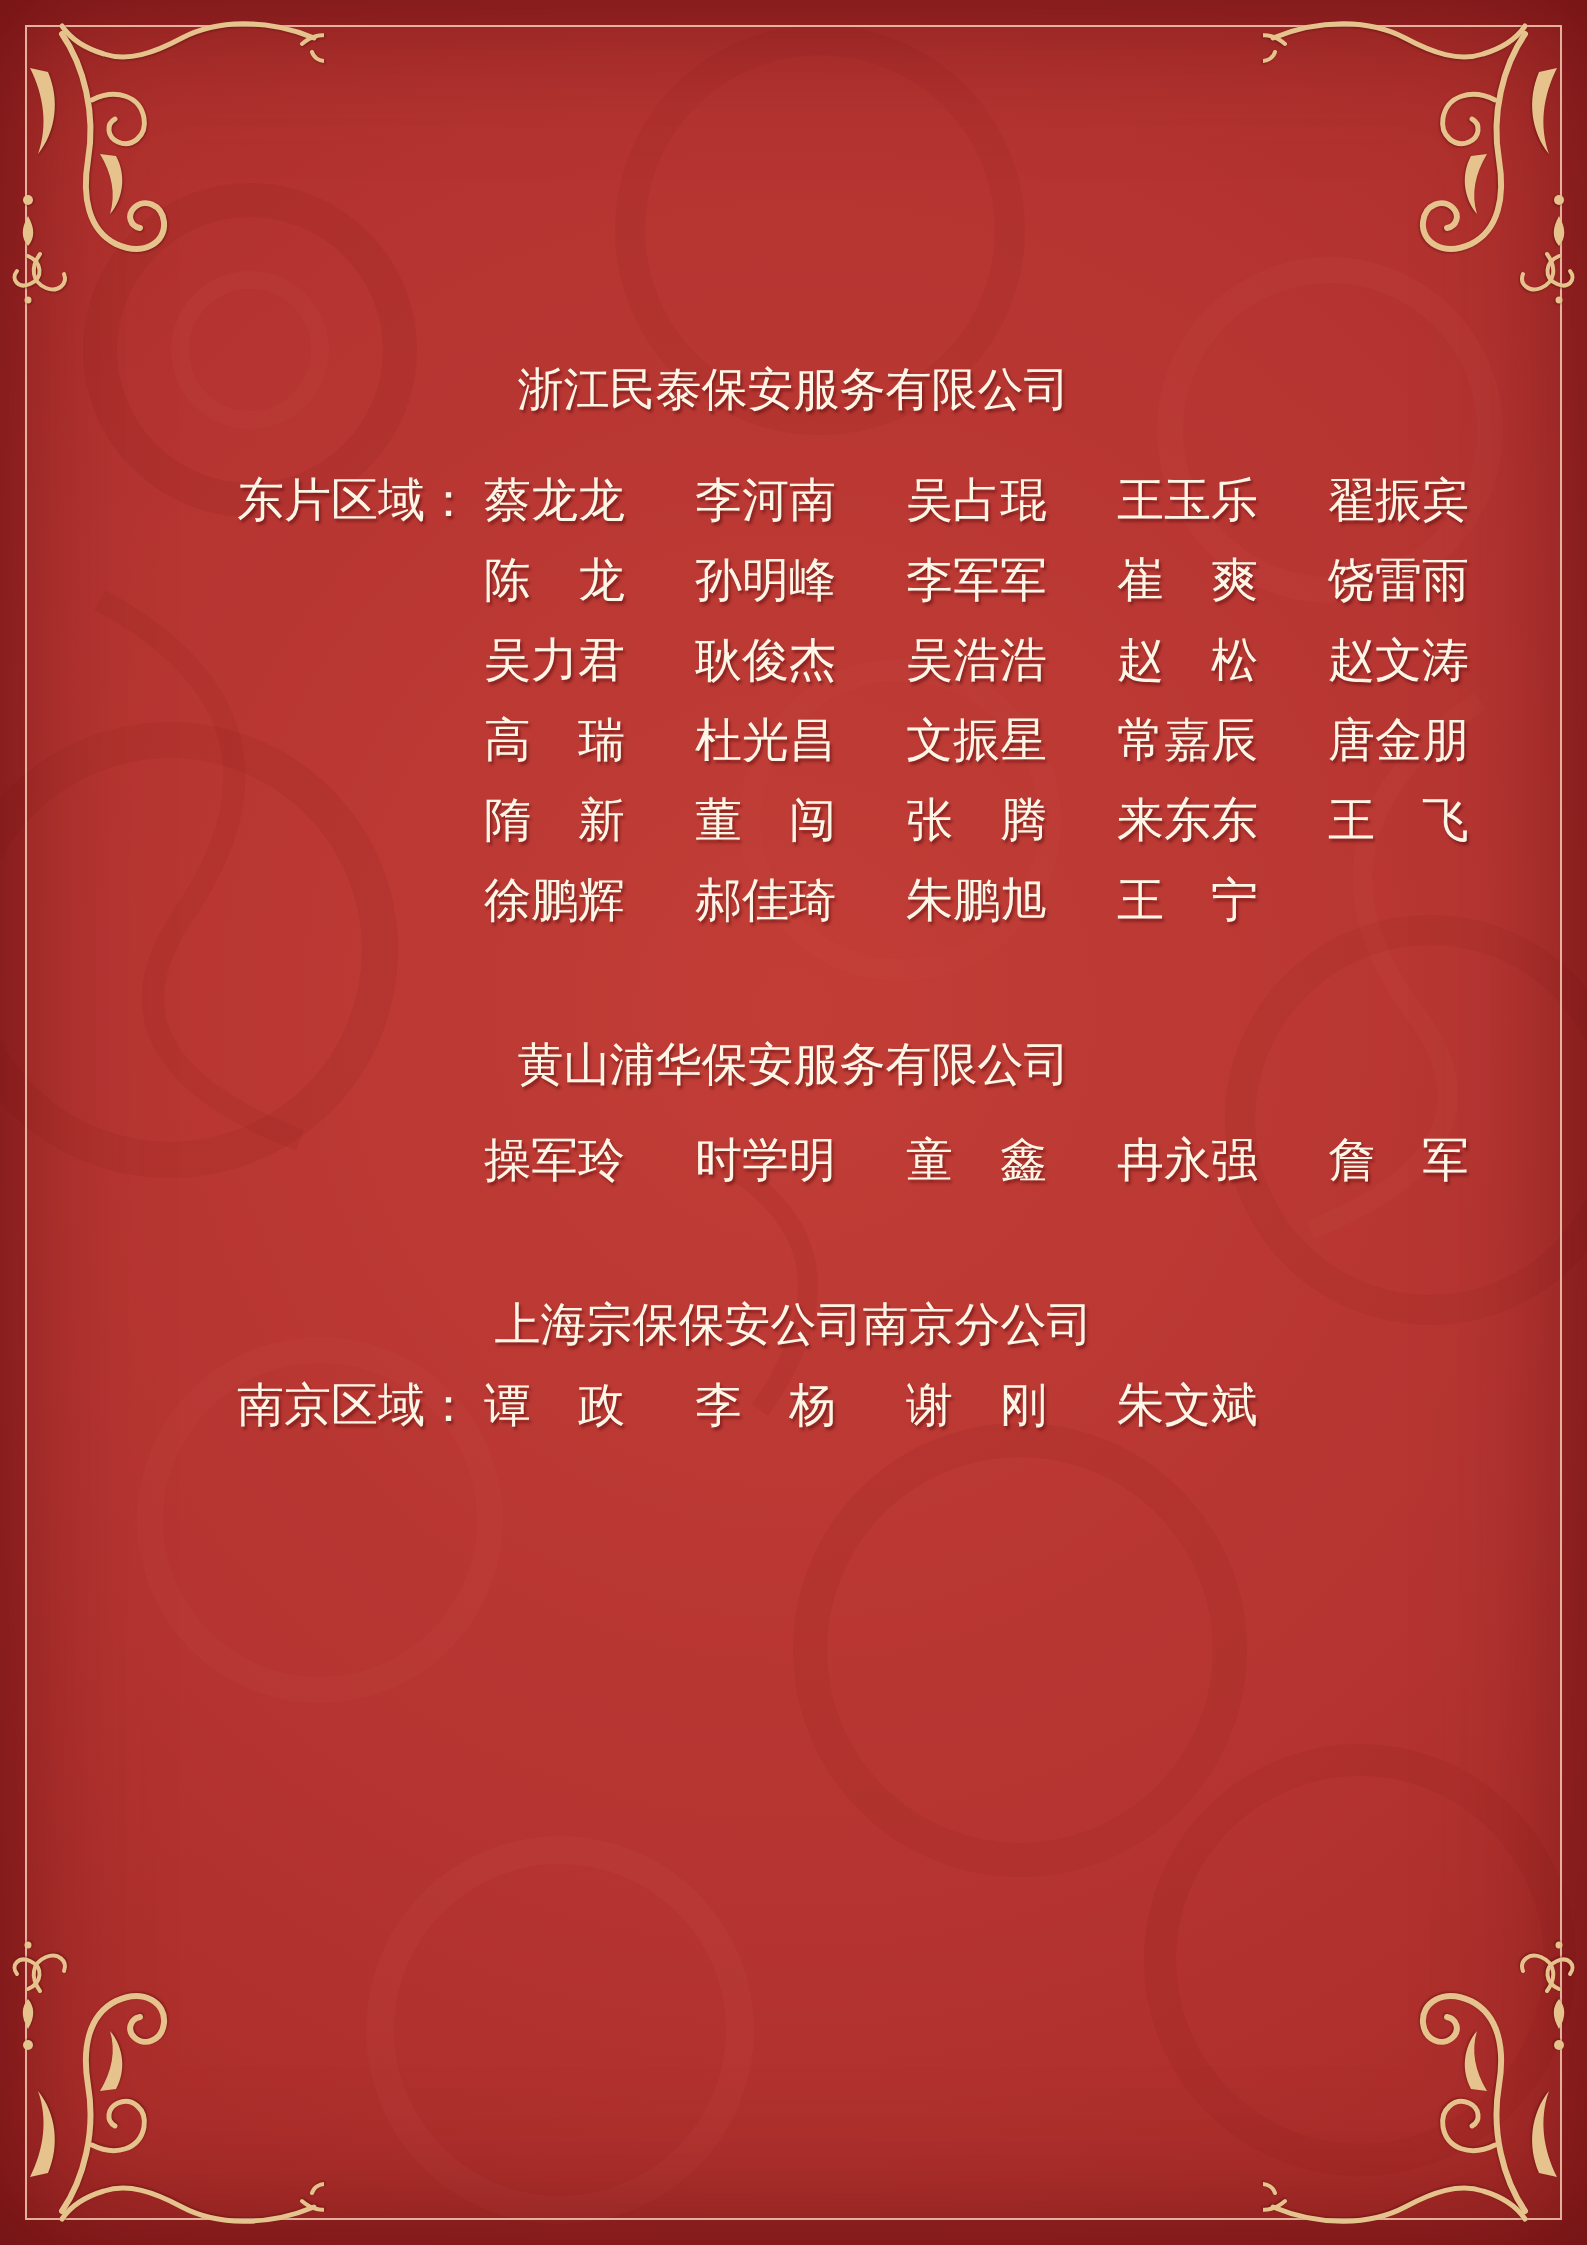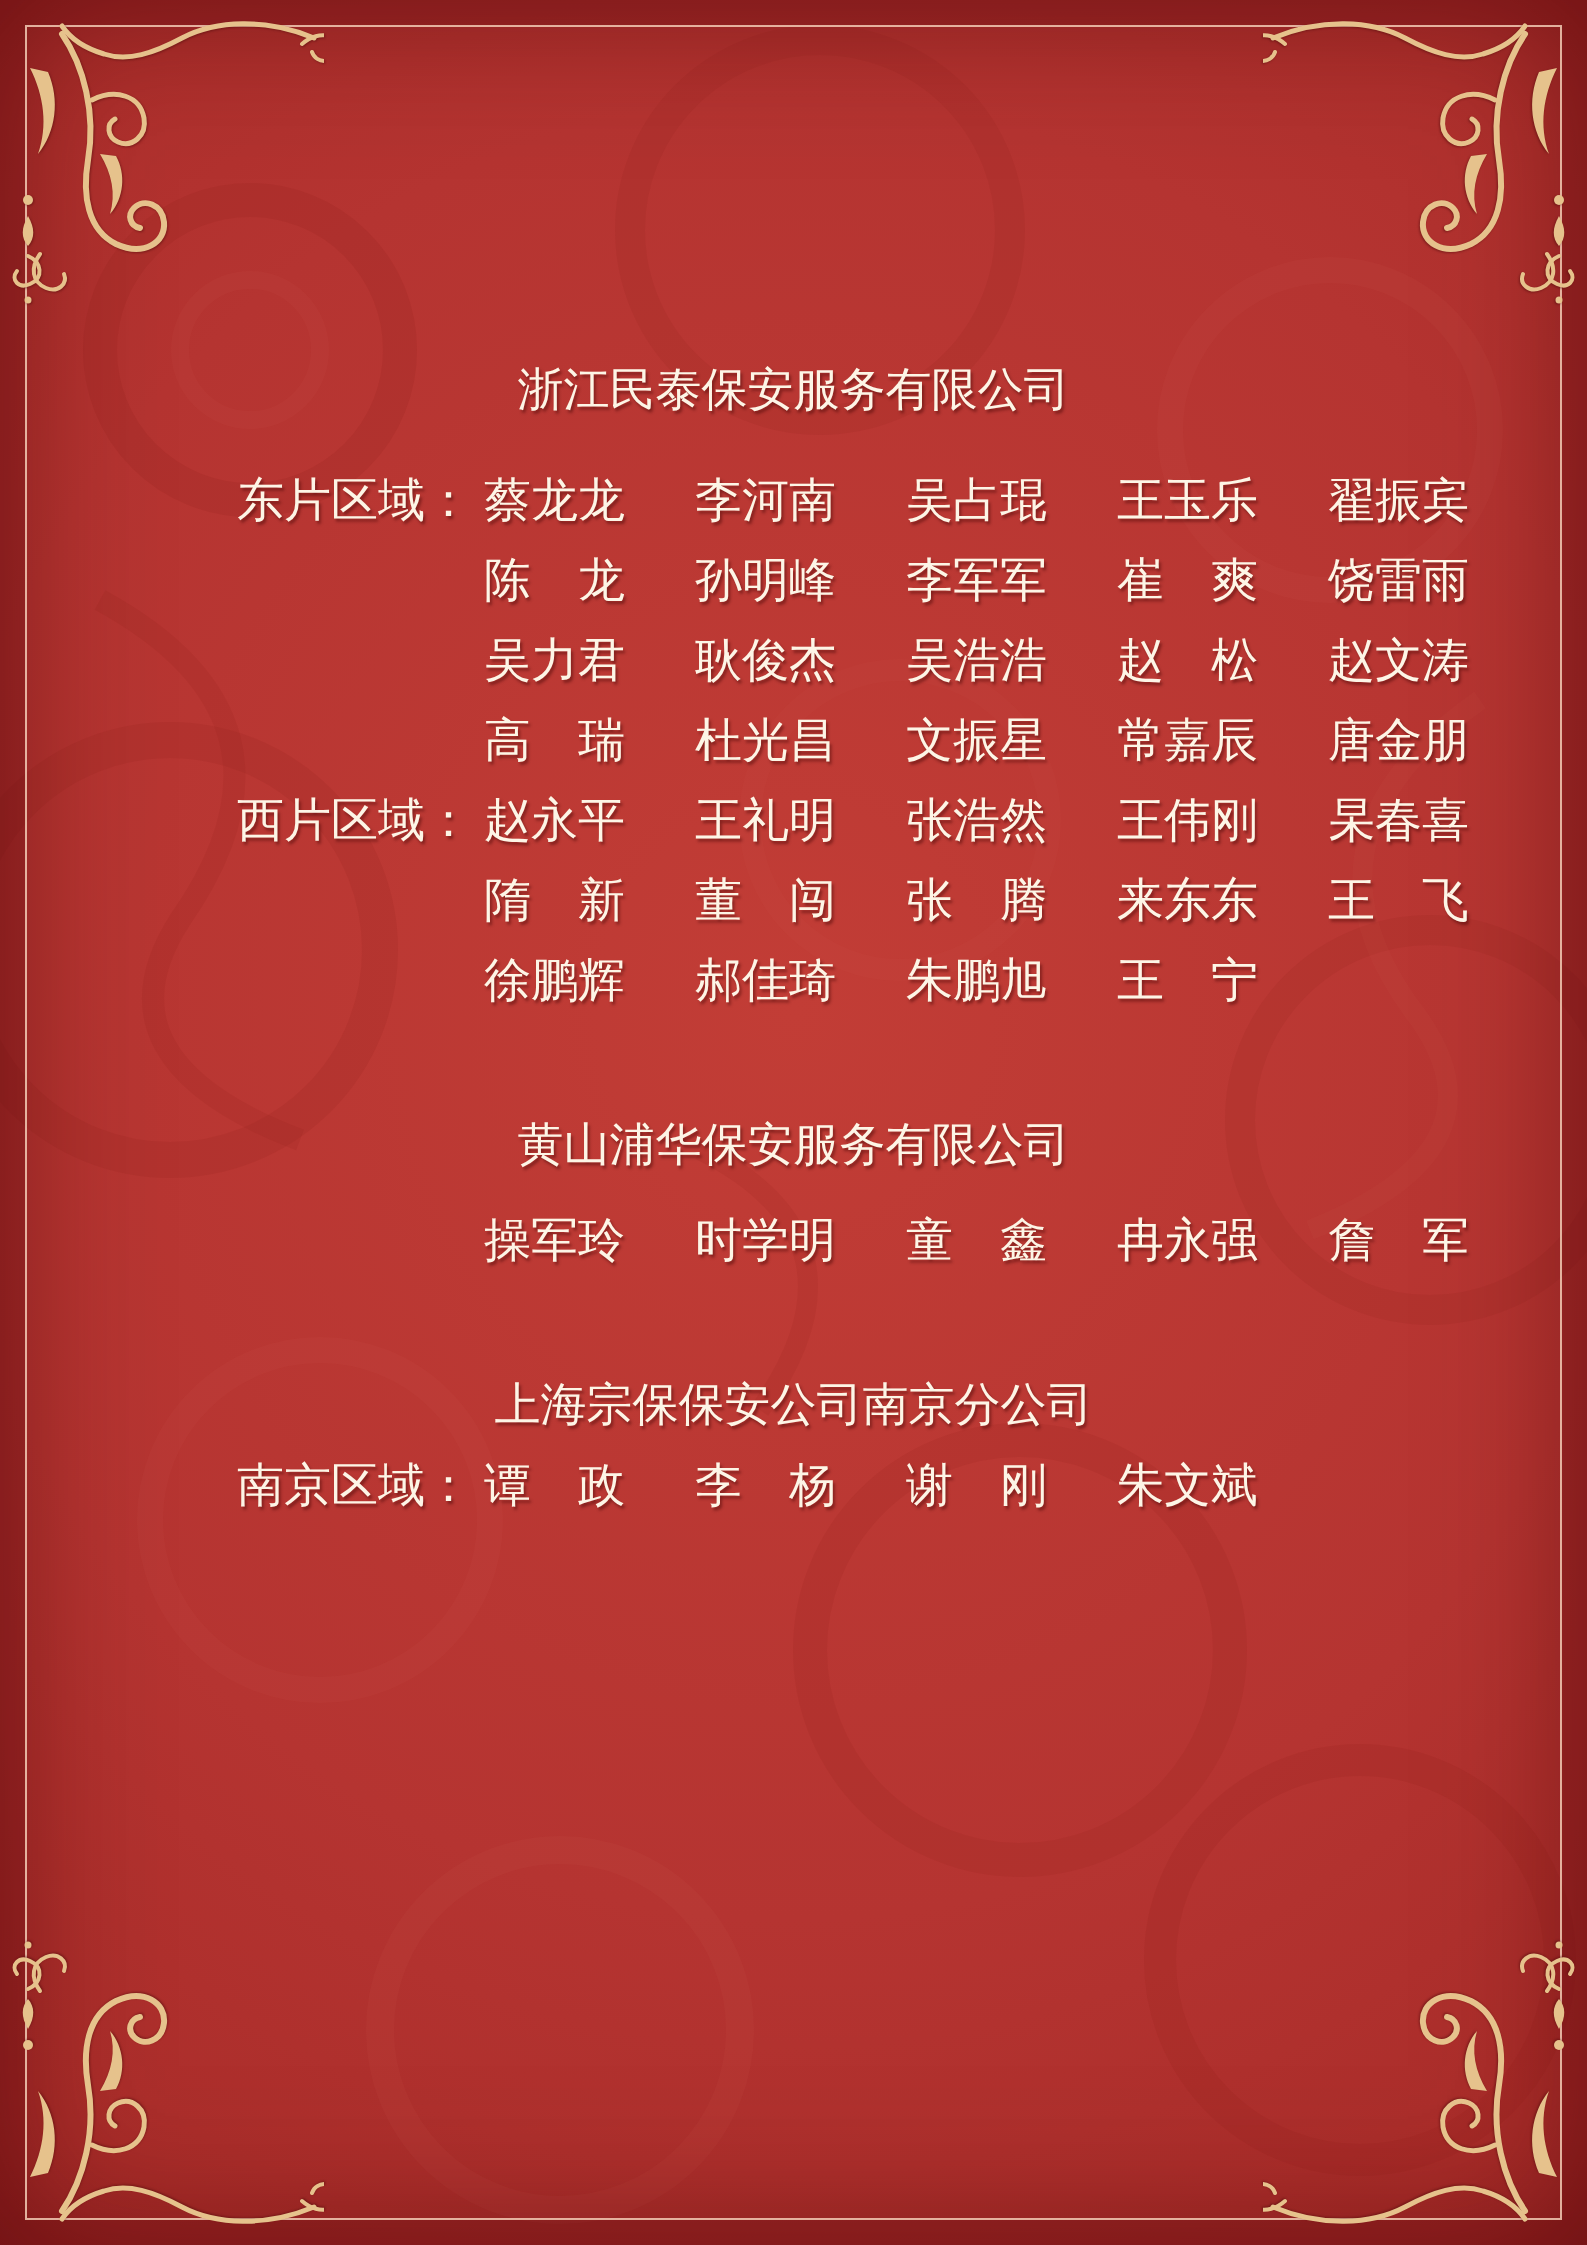--- a/index.html
+++ b/index.html
@@ -211,30 +211,20 @@
         <span class="row-label"></span>
         <span class="names">
           <span class="name">高　瑞</span>
           <span class="name">杜光昌</span>
           <span class="name">文振星</span>
           <span class="name">常嘉辰</span>
           <span class="name">唐金朋</span>
         </span>
       </div>
       <div class="row">
-        <span class="row-label">西片区域：</span>
-        <span class="names">
-          <span class="name">赵永平</span>
-          <span class="name">王礼明</span>
-          <span class="name">张浩然</span>
-          <span class="name">王伟刚</span>
-          <span class="name">杲春喜</span>
-        </span>
-      </div>
-      <div class="row">
         <span class="row-label"></span>
         <span class="names">
           <span class="name">隋　新</span>
           <span class="name">董　闯</span>
           <span class="name">张　腾</span>
           <span class="name">来东东</span>
           <span class="name">王　飞</span>
         </span>
       </div>
       <div class="row">

